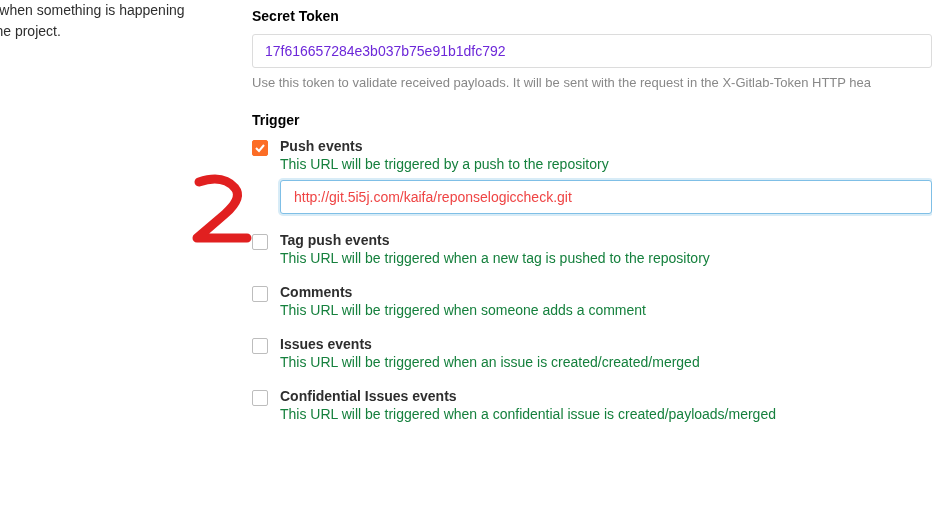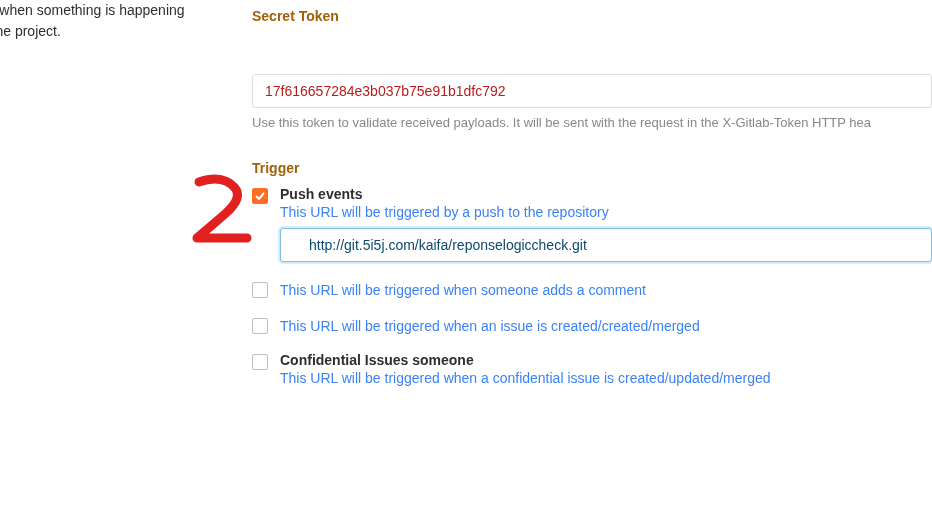--- a/index.html
+++ b/index.html
@@ -27,34 +27,33 @@
     margin: 0 0 0 -38px;
     line-height: 1.5;
     color: #2e2e2e;
   }
   .right-col {
     flex: 1;
     padding-left: 52px;
   }
   .section-label {
     font-weight: 600;
-    color: #a16207;
+    color: #000000;
     margin: 8px 0 10px 0;
   }
   .token-input {
     width: 680px;
     height: 34px;
     border: 1px solid #dcdcdc;
     border-radius: 3px;
     padding: 0 12px;
     font-size: 14px;
-    color: #b91c1c;
+    color: #6d28d9;
     box-sizing: border-box;
     outline: none;
-    margin-top: 40px;
   }
   .help-text {
     color: #888;
     font-size: 13px;
     margin: 6px 0 14px 0;
     line-height: 1.4;
   }
   .trigger-list {
     margin-top: 4px;
   }
@@ -85,32 +84,32 @@
     width: 10px;
     height: 10px;
     display: block;
   }
   .trigger-body { flex: 1; }
   .trigger-title {
     font-weight: 600;
     color: #2e2e2e;
   }
   .trigger-desc {
-    color: #3b82f6;
+    color: #15803d;
     margin-top: 2px;
   }
   .url-input {
     width: 652px;
     height: 34px;
     border: 1px solid #7fbfe6;
     border-radius: 3px;
     box-shadow: 0 0 0 2px rgba(127,191,230,0.3);
-    padding: 0 28px;
+    padding: 0 13px;
     font-size: 14px;
-    color: #0c4a6e;
+    color: #ef4444;
     box-sizing: border-box;
     margin-top: 8px;
     outline: none;
   }
   .annotation {
     position: absolute;
     left: 181px;
     top: 168px;
     pointer-events: none;
   }
@@ -123,58 +122,67 @@
     <p>vents when something is happening</p>
     <p>ithin the project.</p>
   </div>
 
   <div class="right-col">
 
     <div class="section-label">Secret Token</div>
     <input class="token-input" type="text" value="17f616657284e3b037b75e91b1dfc792" style="">
     <div class="help-text">Use this token to validate received payloads. It will be sent with the request in the X-Gitlab-Token HTTP hea</div>
 
-    <div class="section-label" style="margin-top:28px;">Trigger</div>
+    <div class="section-label" style="margin-top:20px;">Trigger</div>
 
     <div class="trigger-list">
 
       <div class="trigger-item">
         <div class="cb-wrap checked">
           <svg viewBox="0 0 10 10">
               <path d="M1 5 L4 8 L9 2" stroke="#fff" stroke-width="2" fill="none"></path>
             </svg>
         </div>
         <div class="trigger-body">
           <div class="trigger-title">Push events</div>
           <div class="trigger-desc">This URL will be triggered by a push to the repository</div>
           <input class="url-input" type="text" value="http://git.5i5j.com/kaifa/reponselogiccheck.git" style="">
         </div>
       </div>
 
+      <div class="trigger-item">
+        <div class="cb-wrap"></div>
+        <div class="trigger-body">
+          <div class="trigger-title">Tag push events</div>
+          <div class="trigger-desc">This URL will be triggered when a new tag is pushed to the repository</div>
+        </div>
+      </div>
 
       <div class="trigger-item">
         <div class="cb-wrap"></div>
         <div class="trigger-body">
+          <div class="trigger-title">Comments</div>
           <div class="trigger-desc">This URL will be triggered when someone adds a comment</div>
         </div>
       </div>
 
 
       <div class="trigger-item">
         <div class="cb-wrap"></div>
         <div class="trigger-body">
+          <div class="trigger-title">Issues events</div>
           <div class="trigger-desc">This URL will be triggered when an issue is created/created/merged</div>
         </div>
       </div>
 
       <div class="trigger-item">
         <div class="cb-wrap"></div>
         <div class="trigger-body">
-          <div class="trigger-title">Confidential Issues someone</div>
-          <div class="trigger-desc">This URL will be triggered when a confidential issue is created/updated/merged</div>
+          <div class="trigger-title">Confidential Issues events</div>
+          <div class="trigger-desc">This URL will be triggered when a confidential issue is created/payloads/merged</div>
         </div>
       </div>
 
     </div>
   </div>
 </div>
 
 <svg class="annotation" width="80" height="90">
   <path d="M18 14 Q42 6 54 20 Q62 30 44 46 L16 70 L66 70" stroke="#e12020" stroke-width="9" fill="none" stroke-linecap="round" stroke-linejoin="round"></path>
 </svg>

